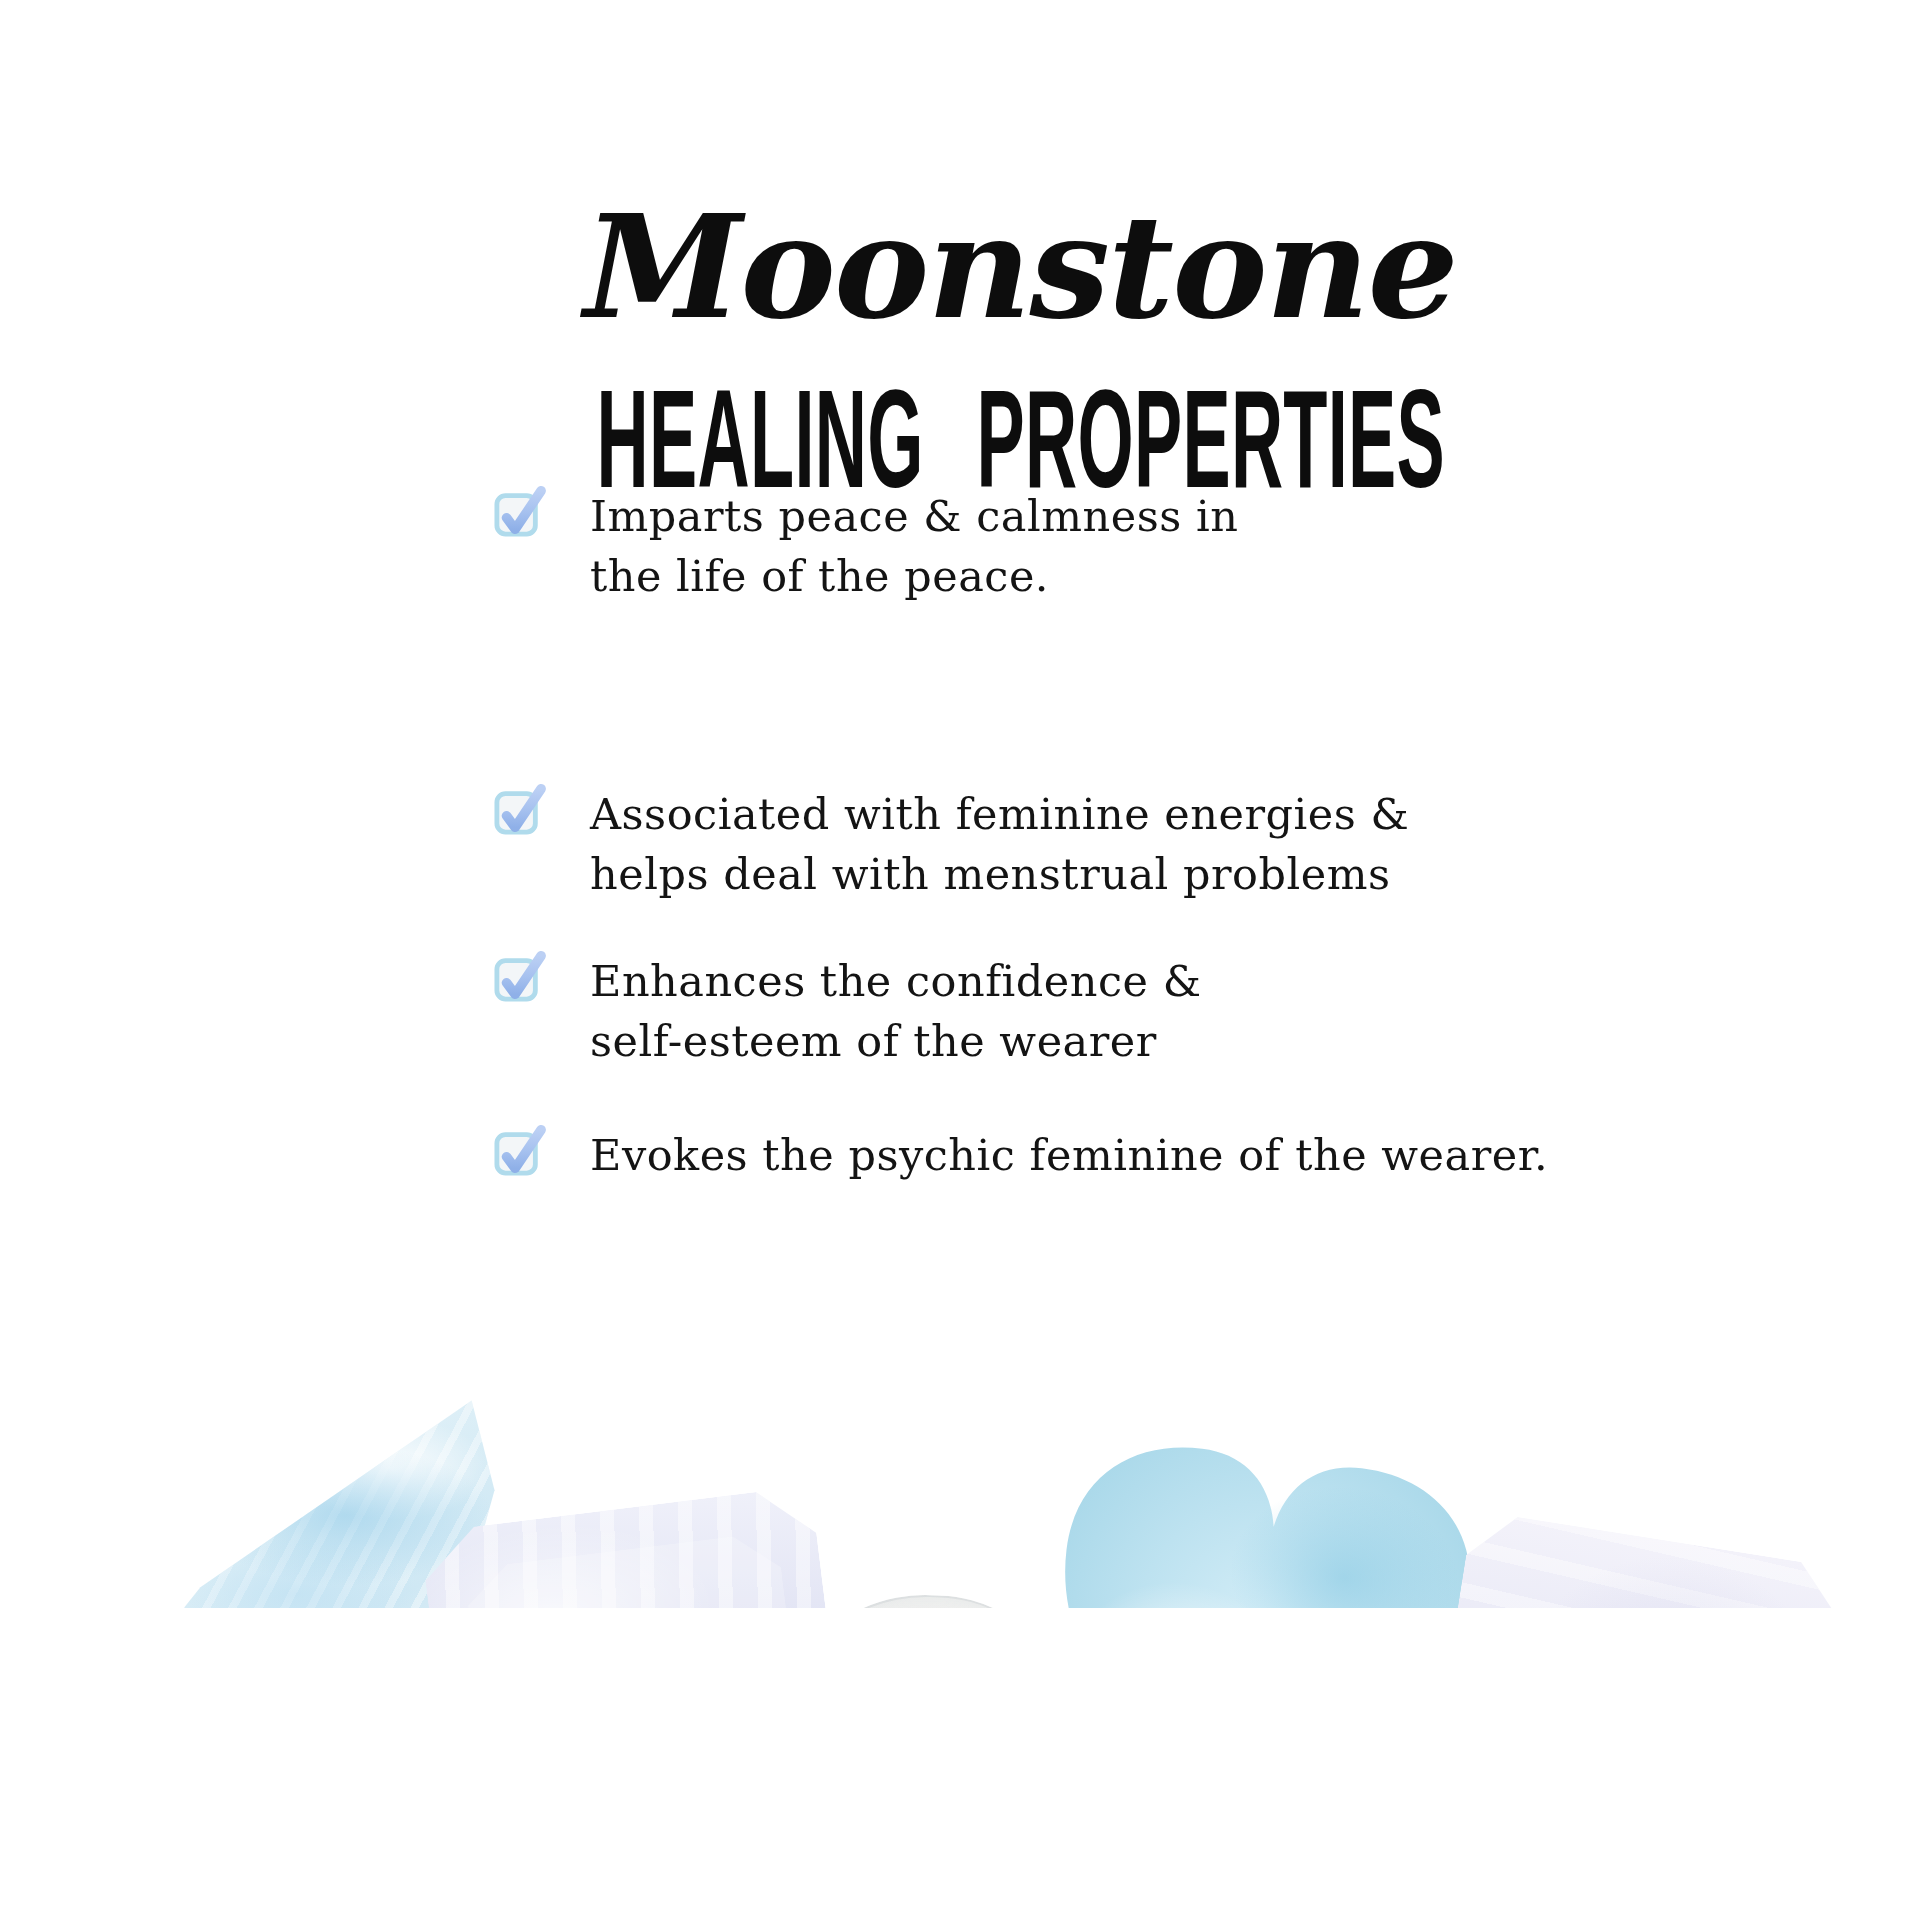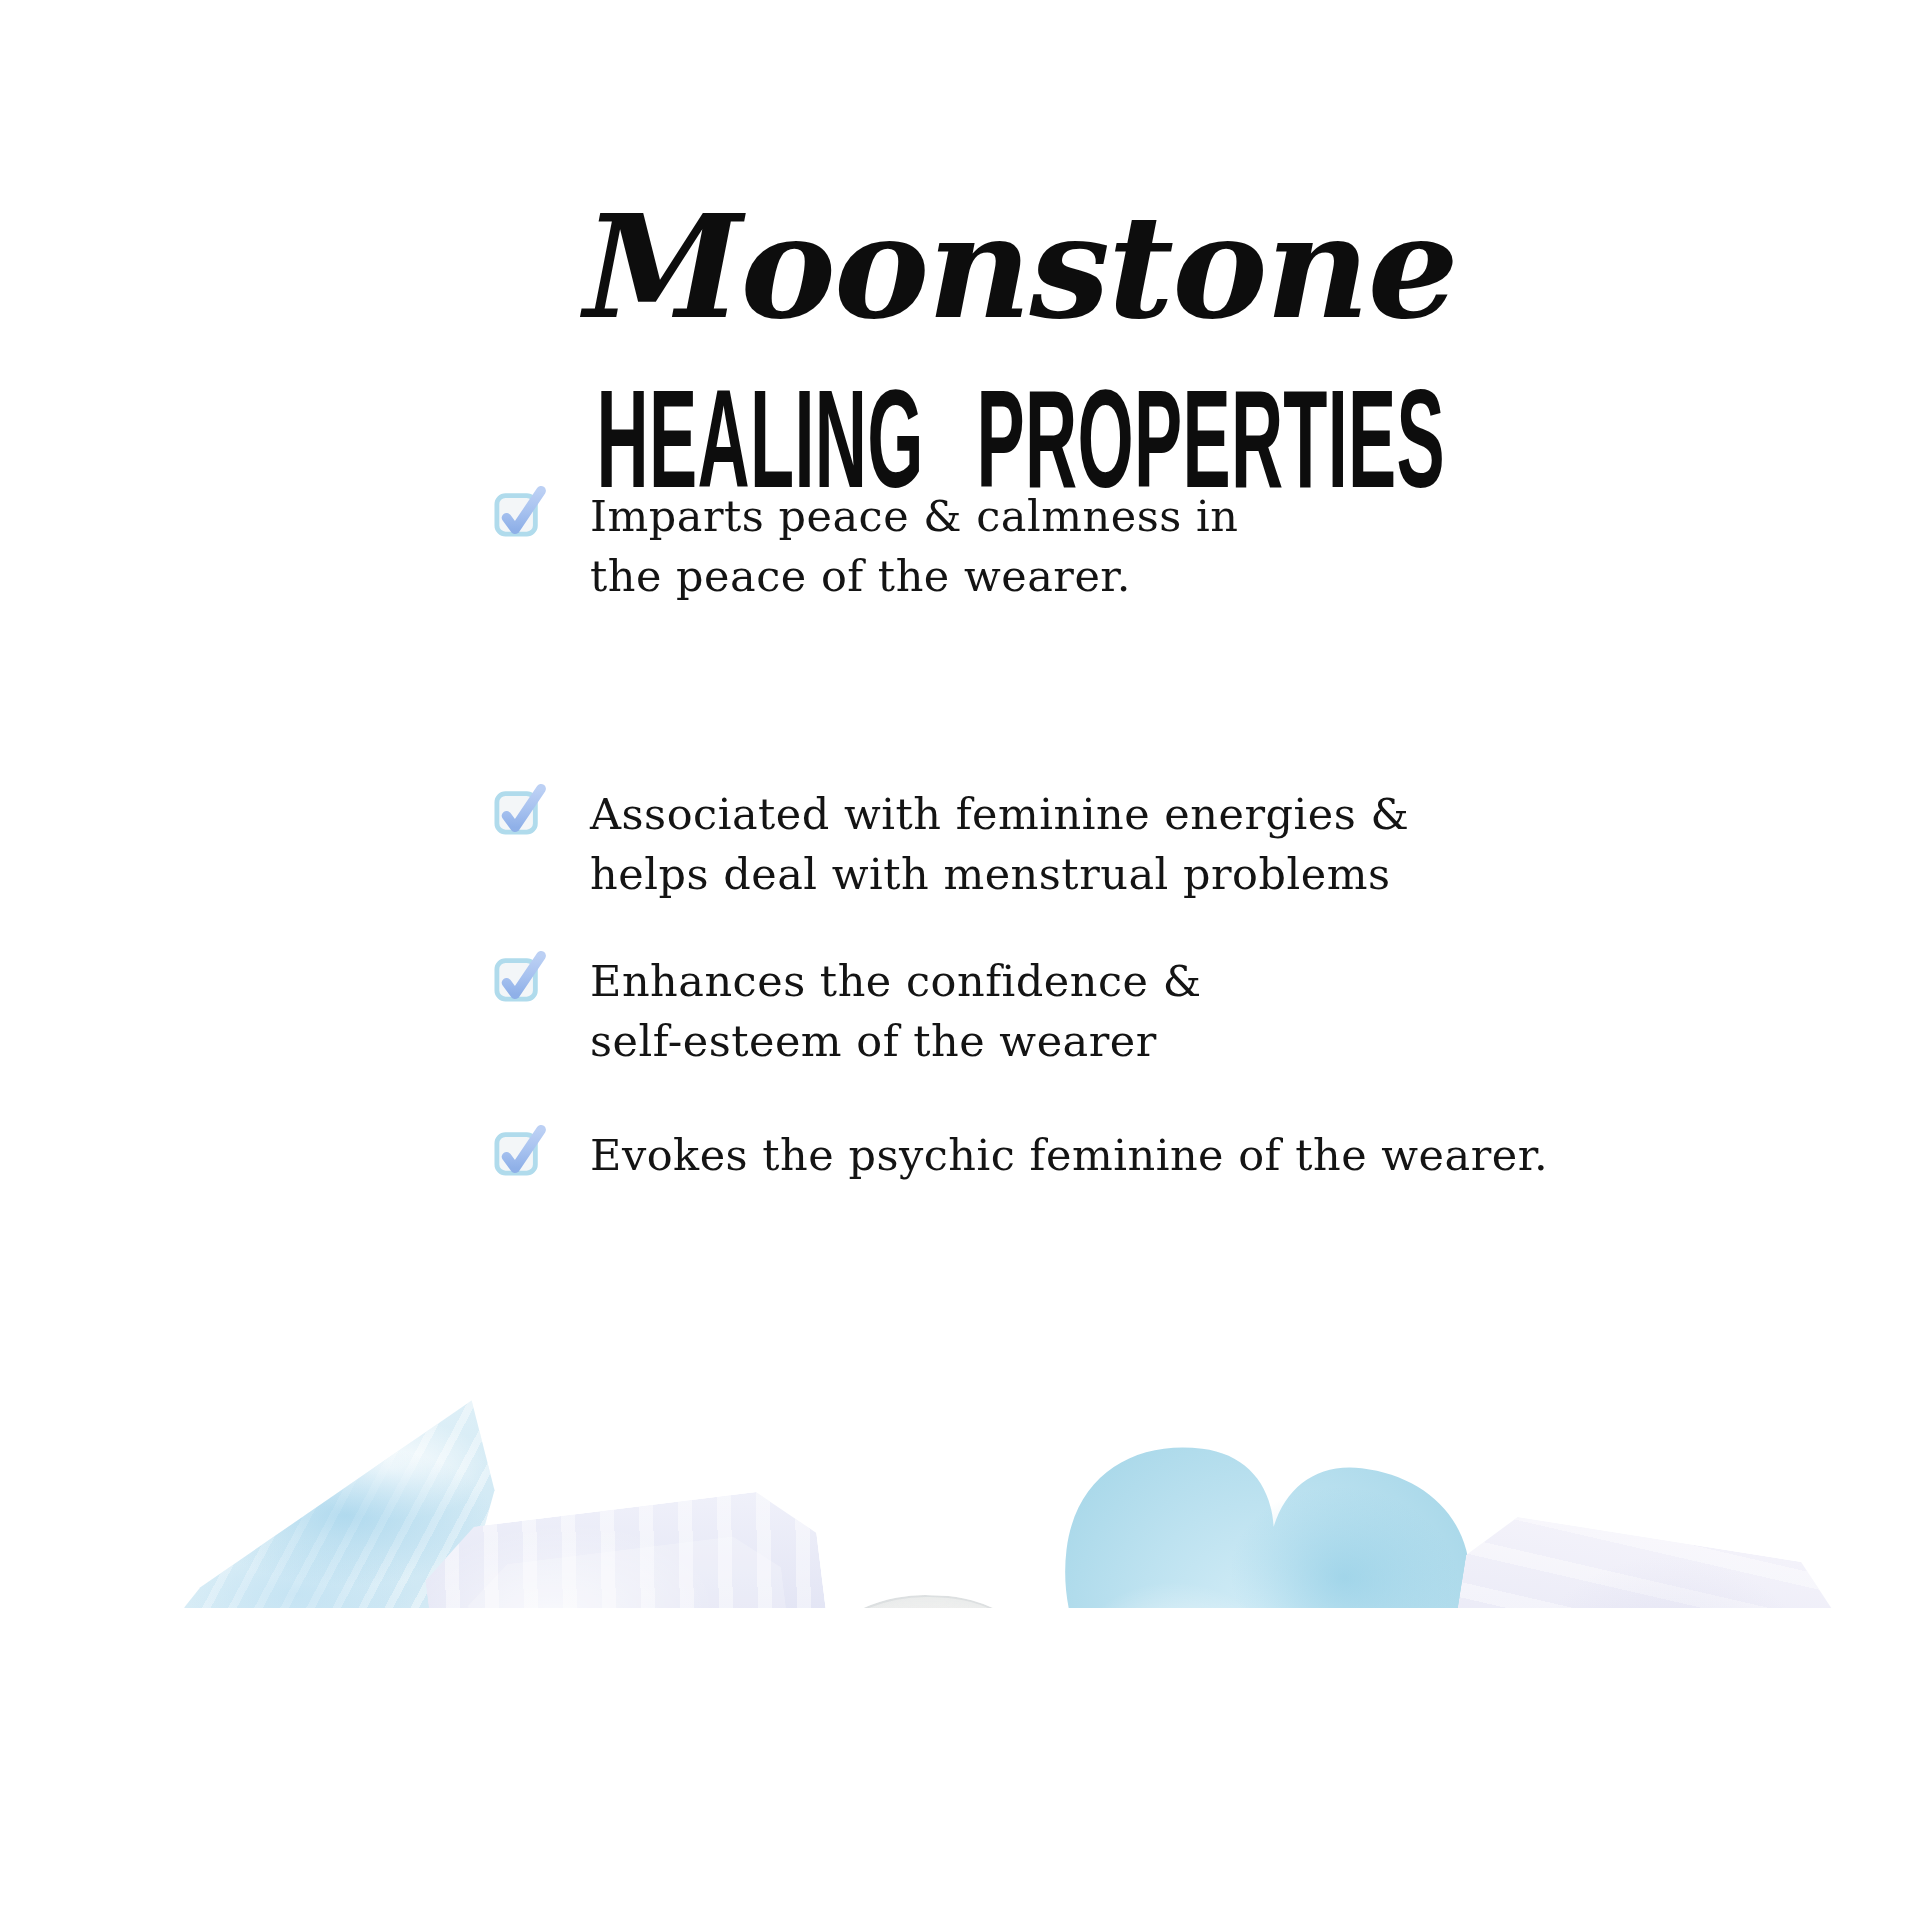--- a/index.html
+++ b/index.html
@@ -130,21 +130,21 @@
     <h2 class="subtitle">HEALING PROPERTIES</h2>
   </div>
 
   <div class="check-item" style="top:486px">
     <svg class="cb" viewBox="0 0 52 52">
       <rect x="3" y="10" width="40" height="40" rx="9" fill="var(--checkbox-fill,#f3f6f8)" stroke="var(--checkbox-border,#b0dbec)" stroke-width="5"></rect>
       <polyline points="13,33 22,45 49,5" fill="none" stroke="url(#ckgrad)" stroke-width="10" stroke-linecap="round" stroke-linejoin="round"></polyline>
     </svg>
     <div class="check-text">
       <div>Imparts peace &amp; calmness in</div>
-      <div>the peace of the wearer.</div>
+      <div>the life of the peace.</div>
     </div>
   </div>
 
 
   <div class="check-item" style="top:951px">
     <svg class="cb" viewBox="0 0 52 52">
       <rect x="3" y="10" width="40" height="40" rx="9" fill="var(--checkbox-fill,#f3f6f8)" stroke="var(--checkbox-border,#b0dbec)" stroke-width="5"></rect>
       <polyline points="13,33 22,45 49,5" fill="none" stroke="url(#ckgrad)" stroke-width="10" stroke-linecap="round" stroke-linejoin="round"></polyline>
     </svg>
     <div class="check-text">

